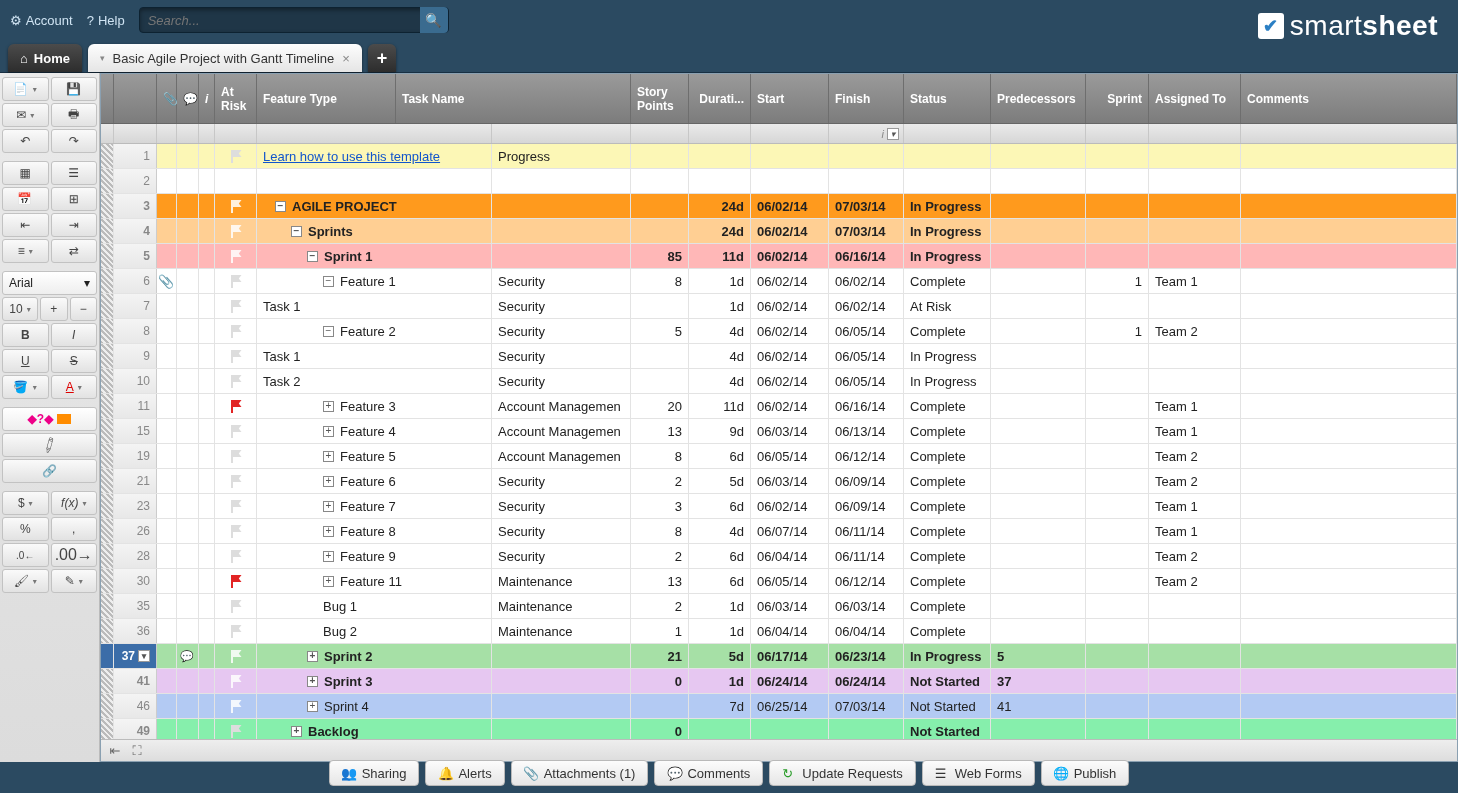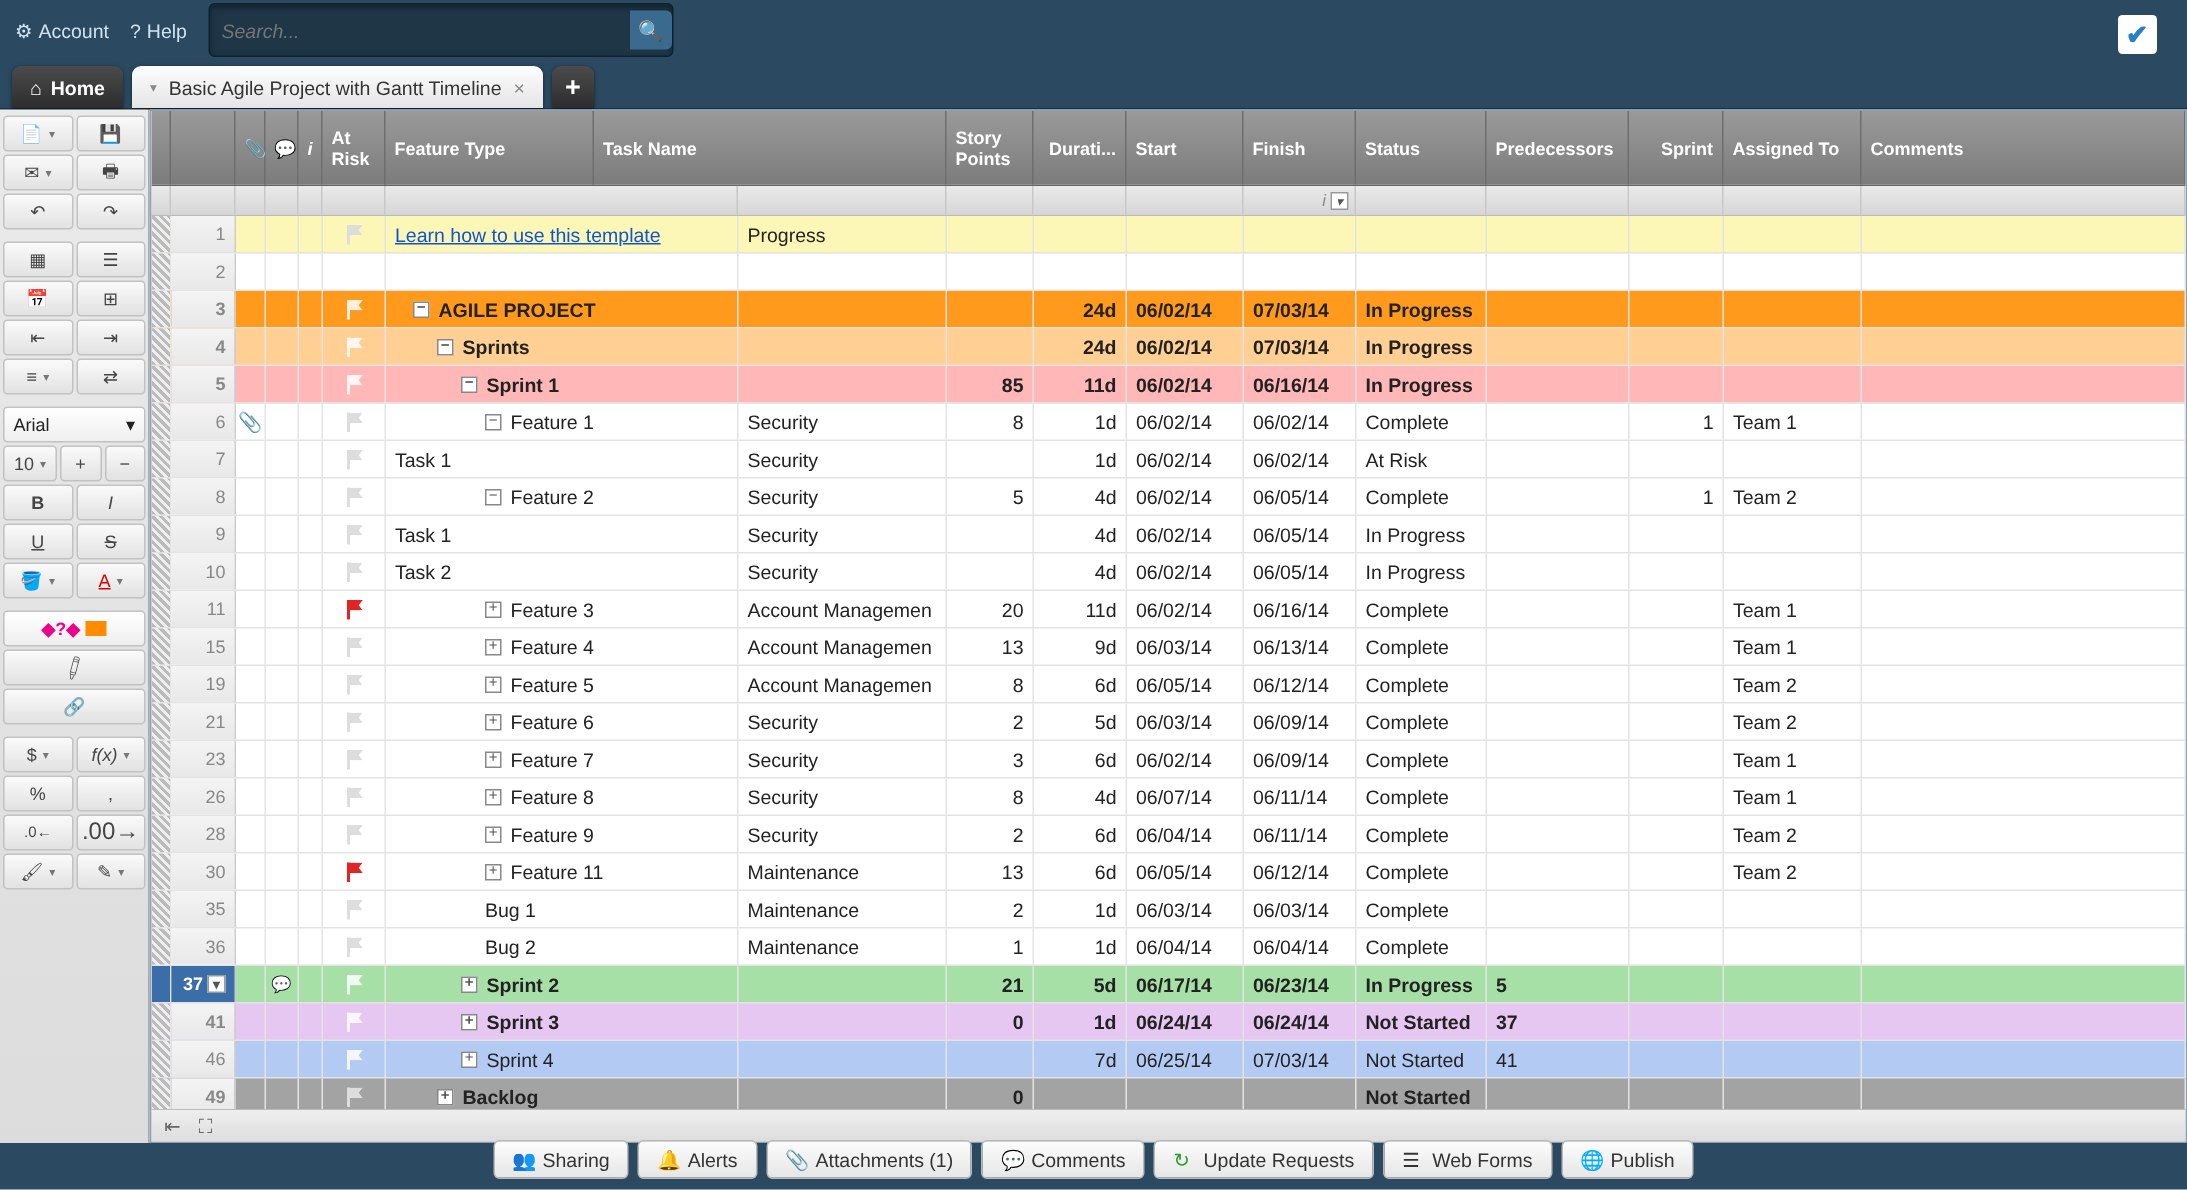--- a/index.html
+++ b/index.html
@@ -16,21 +16,21 @@
   .topbar {
     height:40px;
     display:flex; align-items:center;
     padding:0 10px;
     color:#cfe3f2;
   }
   .topbar a { color:#cfe3f2; text-decoration:none; font-size:13px; margin-right:14px; display:flex; align-items:center; gap:4px; }
   .searchwrap {
     display:flex; align-items:center;
     background:#1f3647; border:1px solid #0d2231; border-radius:4px;
-    height:36px; width:310px;
+    height:26px; width:310px;
     box-shadow: inset 0 2px 4px rgba(0,0,0,0.4);
   }
   .searchwrap input {
     flex:1; background:transparent; border:none; outline:none;
     color:#cfe3f2; font-style:italic; padding:0 8px; font-size:13px;
   }
   .searchbtn {
     width:28px; height:26px; background:#3a6b8f; border:none; border-radius:0 4px 4px 0;
     color:#fff; display:flex; align-items:center; justify-content:center; cursor:pointer;
   }
@@ -130,21 +130,21 @@
   .hatch { background:repeating-linear-gradient(45deg,#bbb,#bbb 2px,#eee 2px,#eee 4px); }
   
   
   .bg-yellow { background:#fcf7b6; }
   .bg-orange-d { background:#ff9a1d; font-weight:bold;}
   .bg-orange-l { background:#ffcf93; font-weight:bold;}
   .bg-pink    { background:#ffb7b7; font-weight:bold;}
   .bg-green   { background:#a6e0a6; font-weight:bold;}
   .bg-purple  { background:#e6c7f1; font-weight:bold;}
   .bg-blue    { background:#b3caf3; font-weight:normal;}
-  .bg-grey    { background:#a3a3a3; font-weight:bold;text-align:center;}
+  .bg-grey    { background:#86efac; font-weight:bold;text-align:center;}
 
   .flag { width:14px; height:14px; position:relative; display:inline-block;}
   .flag::before { content:""; position:absolute; left:2px; top:1px; width:2px; height:13px; background:currentColor; }
   .flag::after { content:""; position:absolute; left:4px; top:1px; width:9px; height:7px; background:currentColor; clip-path: polygon(0 0, 100% 0, 70% 50%, 100% 100%, 0 100%);}
   .flag.white { color:#fff; opacity:0.85;}
   .flag.ghost { color:#ddd; }
   .flag.red { color:#e22424; }
 
   .exp { display:inline-flex; width:11px; height:11px; border:1px solid #888; align-items:center; justify-content:center; font-size:10px; line-height:1; color:#555; margin-right:6px; background:#fff;}
 
@@ -190,20 +190,21 @@
       <span>Help</span>
     </a>
   <div class="searchwrap">
     <input placeholder="Search..." style="">
     <button class="searchbtn">
         <span>🔍</span>
       </button>
   </div>
   <div class="brand">
     <span class="check">✔</span>
+    <span><span>smart</span><b>sheet</b></span>
   </div>
 </div>
 
 <div class="tabstrip">
   <div class="tab home">
     <span>⌂</span>
       <span>Home</span>
   </div>
   <div class="tab active">
     <span class="tri">▾</span>

